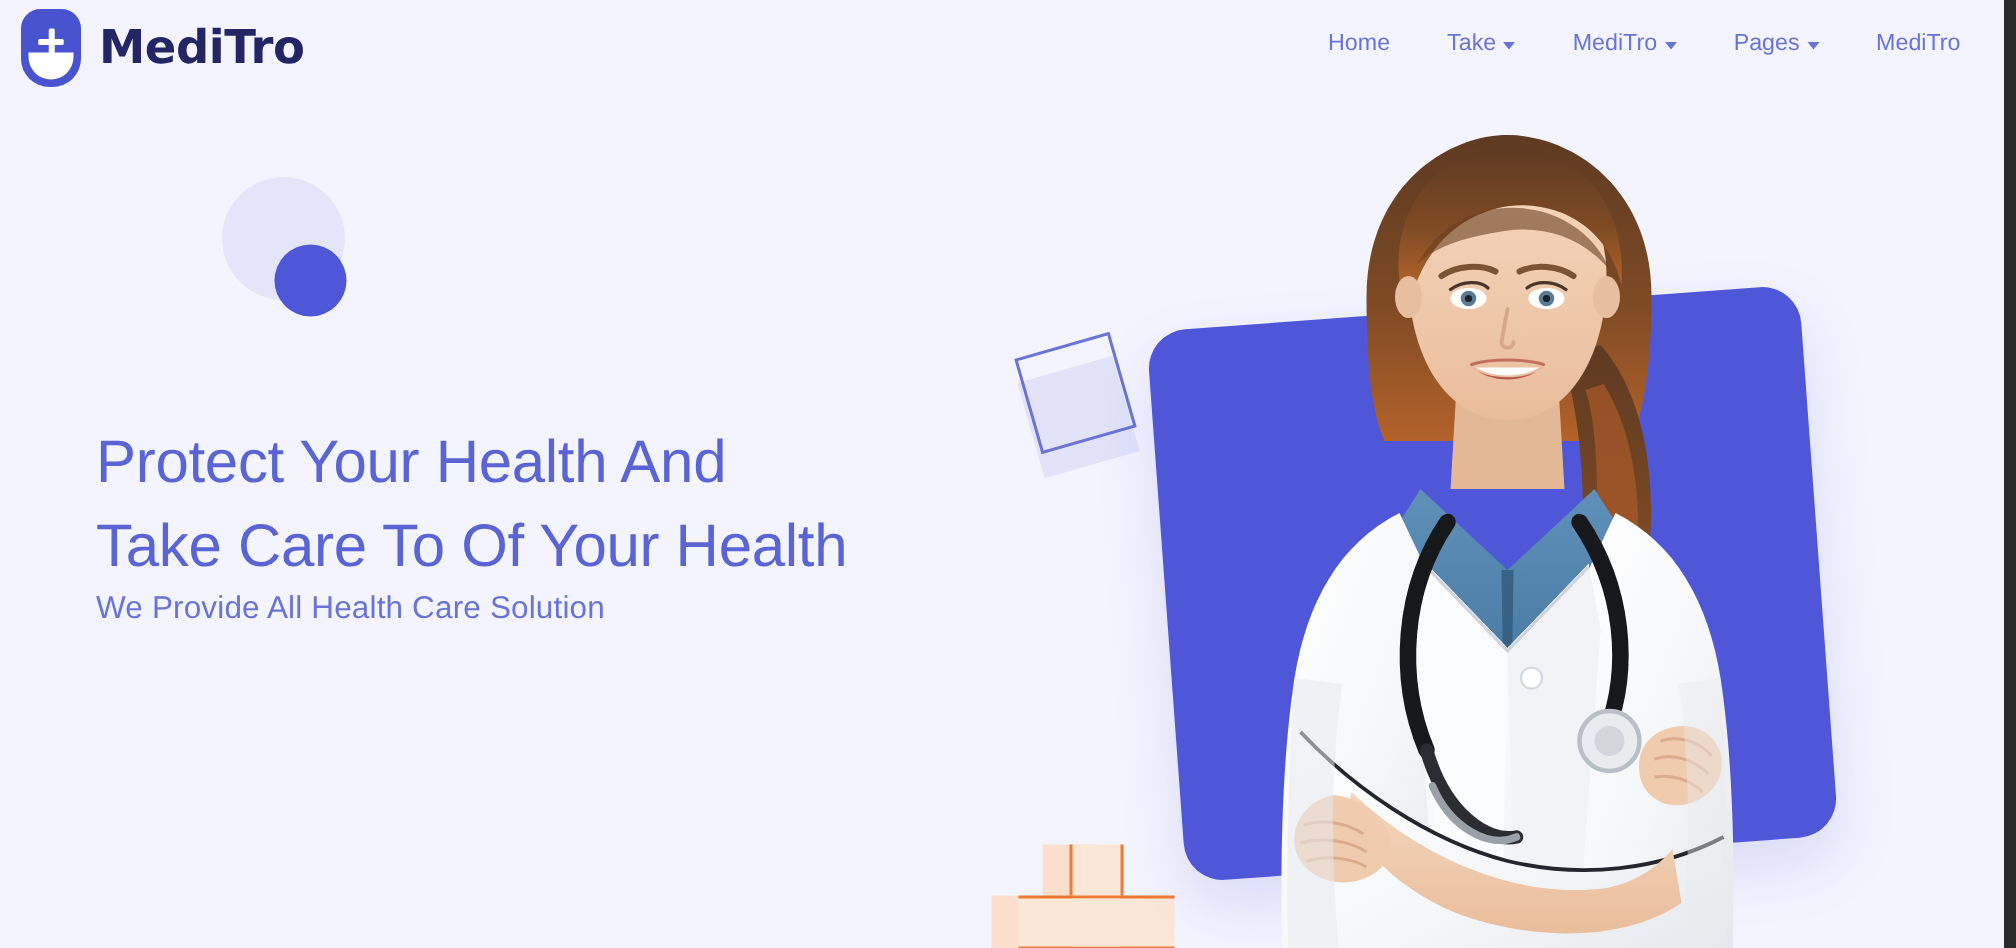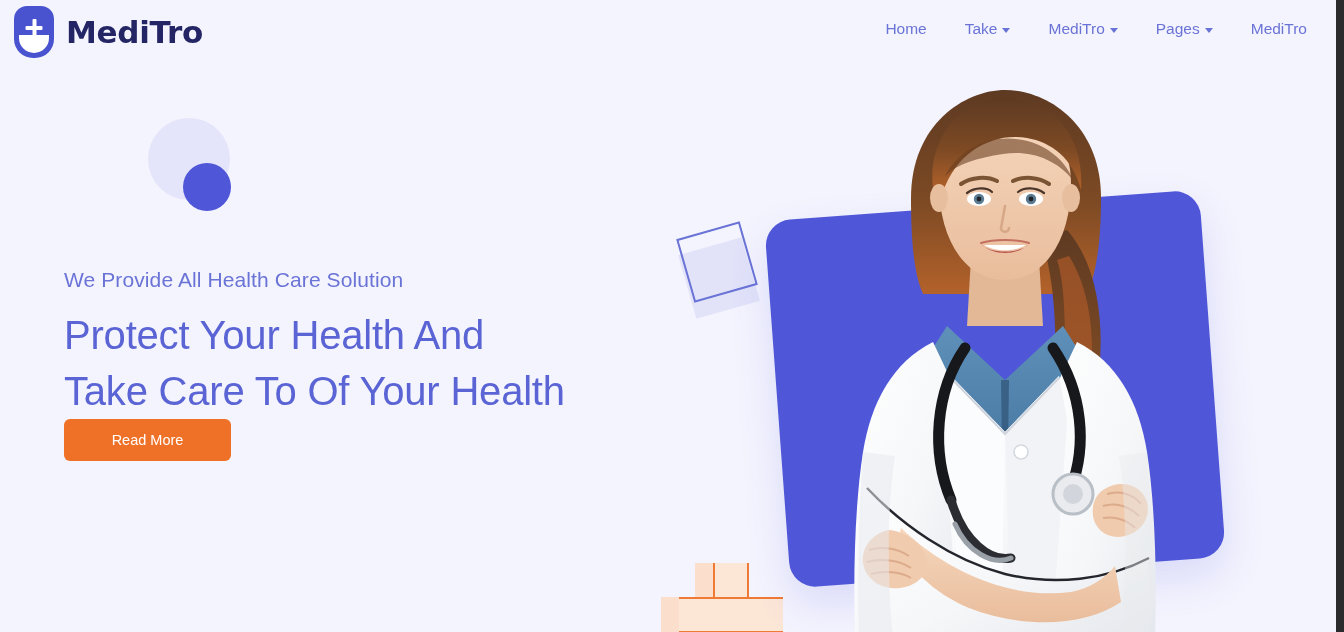--- a/index.html
+++ b/index.html
@@ -220,26 +220,25 @@
       <a class="nav-item" href="#">
         <span>MediTro</span>
       </a>
     </nav>
   </div>
 
   <div id="deco-circle-big"></div>
   <div id="deco-circle-small"></div>
 
   <div id="hero-text">
-    <div id="hero-subtitle">We Provide All Health Care Solution</div>
     <div id="hero-title">Protect Your Health And
 Take Care To Of Your Health</div>
-  </div>
-
-  <button id="read-more">Read More</button>
+    <div id="hero-subtitle">We Provide All Health Care Solution</div>
+  </div>
+
 
   <div id="square-fill"></div>
   <div id="square-outline"></div>
 
   <div id="cross-shadow" class="cross-shape">
     <span class="bar-v"></span>
     <span class="bar-h"></span>
   </div>
   <div id="cross-main" class="cross-shape">
     <span class="bar-v"></span>

